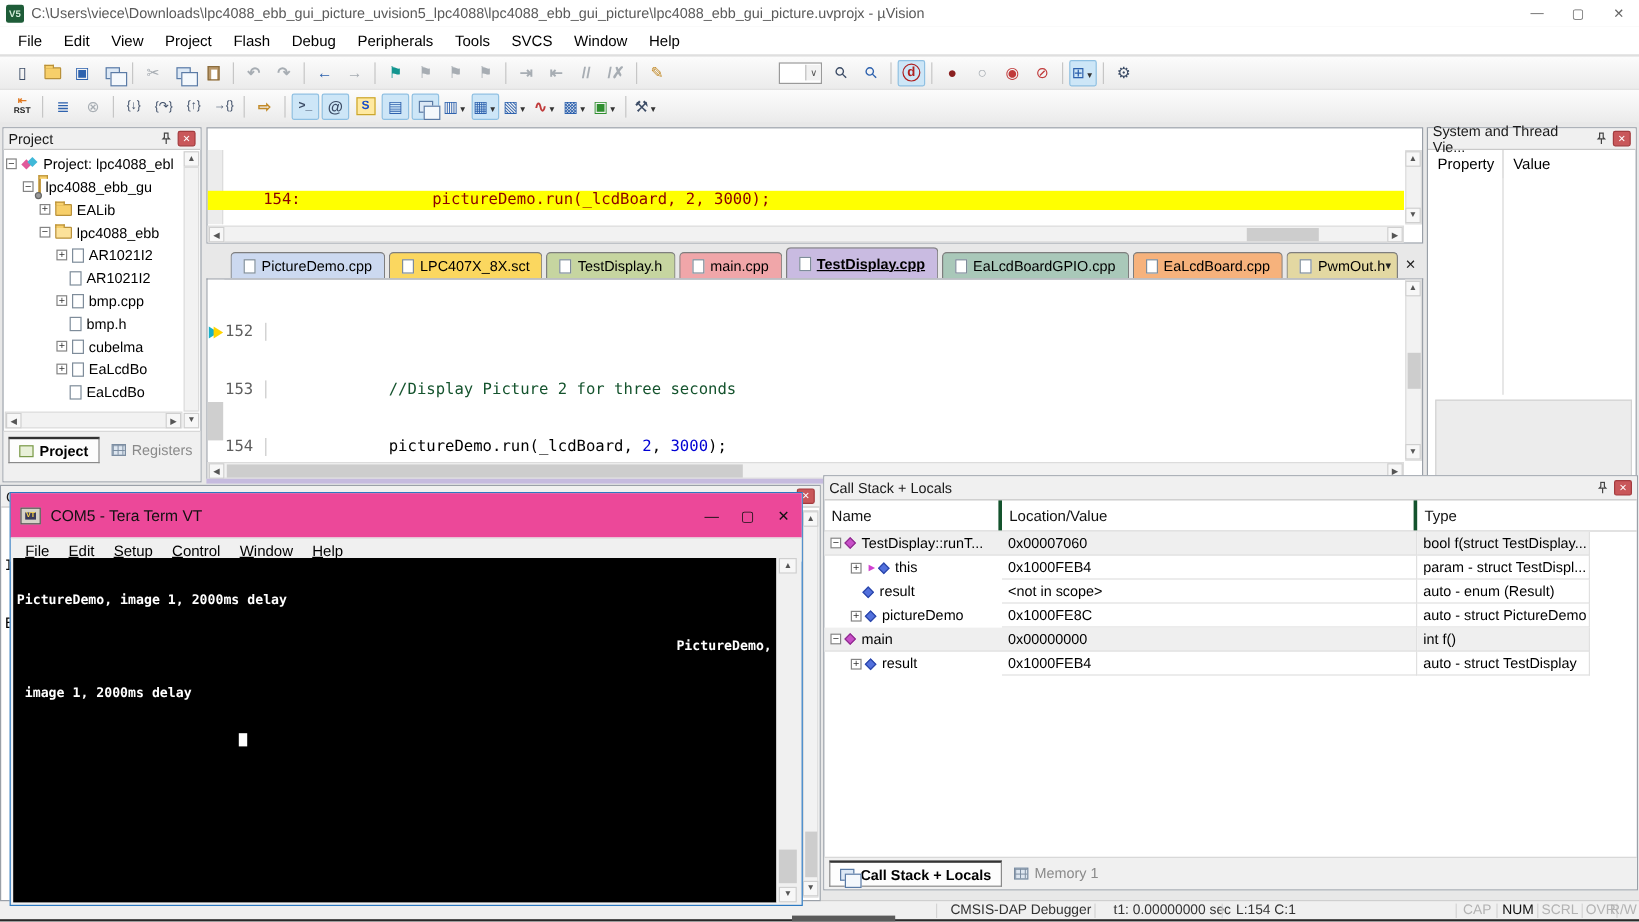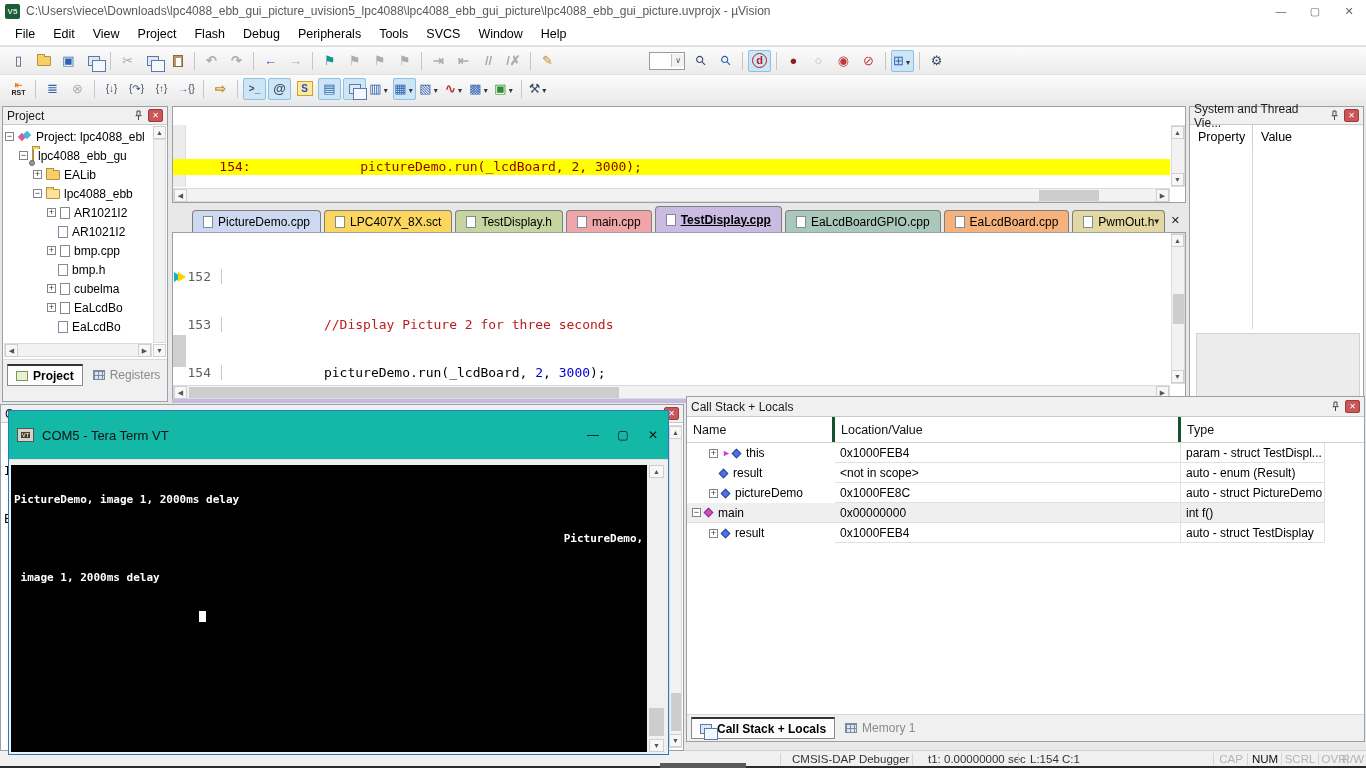--- a/index.html
+++ b/index.html
@@ -63,39 +63,39 @@
   .relic{position:relative;margin-right:4px;flex:none}
   
   .etabs{position:absolute;display:flex;align-items:flex-end;padding-left:20px}
   .etab{height:22px;display:flex;align-items:center;gap:5px;padding:0 10px;border:1px solid #7e7e7e;border-bottom:none;border-radius:4px 4px 0 0;margin-right:3px;font-size:12px;white-space:nowrap}
   .etab.active{height:26px;font-weight:bold;text-decoration:underline}
   .tabctl{position:absolute;right:6px;bottom:5px;display:flex;gap:10px;align-items:center}
   .tlist::before{content:"▼";font-size:8px;color:#222}
   .tclose::before{content:"✕";font-size:11px;color:#222}
   
   .codefont{font-family:"DejaVu Sans Mono","Liberation Mono",monospace;font-size:13px;line-height:16px;white-space:pre}
-  .mr{color:#8b0000}.nu{color:#0000d4}.cm{color:#b91c1c}
+  .mr{color:#8b0000}.nu{color:#0000d4}.cm{color:#14532d}
   .eln{display:inline-block;width:34px;text-align:right;color:#5f5f5f;padding-right:10px}
   .dyellow{background:#ffff00}
   .mka{position:absolute;width:0;height:0;border-left:8px solid #18b0c8;border-top:5px solid transparent;border-bottom:5px solid transparent}
   .mkb{position:absolute;width:0;height:0;border-left:8px solid #ffd400;border-top:5px solid transparent;border-bottom:5px solid transparent}
   
   .csrow{display:flex;height:20px;align-items:stretch;font-size:12px}
   .cscell{border-right:1px solid #e0e0e0;border-bottom:1px solid #e0e0e0;display:flex;align-items:center;padding:0 5px;white-space:nowrap;overflow:hidden}
   .grayrow{background:#efefef}
   .cshead{display:flex;height:26px;border-bottom:1px solid #d0d0d0;font-size:12.5px;color:#111}
   .cshcell{display:flex;align-items:center;padding:0 6px;border-right:3px solid #14532d}
   
   .btabs{position:absolute;left:0;right:0;bottom:0;height:27px;background:#f0f0f0;display:flex;align-items:flex-start;padding:2px 4px;gap:2px;border-top:1px solid #d8d8d8}
   .btab{height:22px;display:flex;align-items:center;gap:5px;padding:0 8px;font-size:12px;color:#8a8a8a}
   .btab.active{background:#fdfdfd;border:1px solid #8a8a8a;border-top-width:2px;border-top-color:#333;color:#000;font-weight:bold}
   .ic-grid{width:12px;height:10px;background:#dde6f0;border:1px solid #7b8ca0;background-image:linear-gradient(#7b8ca0 1px,transparent 1px),linear-gradient(90deg,#7b8ca0 1px,transparent 1px);background-size:4px 4px}
   
   .tt{position:absolute;background:#f0f0f0;border:1px solid #2b79c2;z-index:6}
-  .ttbar{height:48px;background:#14b8a6;display:flex;align-items:center;padding-left:8px;gap:8px}
+  .ttbar{height:37px;background:#ec4899;display:flex;align-items:center;padding-left:8px;gap:8px}
   .tticon{width:17px;height:14px;background:#caa;border:1px solid #555;background:#d6d2c8;display:flex;align-items:center;justify-content:center;font-size:6px;font-weight:bold;color:#7a5a00}
   .tticon::before{content:"VT";background:#3a3a5a;color:#ffd84a;padding:0 1px}
   .tttitle{font-size:13px;color:#111}
   .ttbtns{margin-left:auto;display:flex}
   .ttbtn{width:30px;height:26px;display:flex;align-items:center;justify-content:center;color:#111;font-size:12px}
   .ttmenu{height:20px;display:flex;align-items:center;padding-left:4px;background:#f0f0f0;border-top:1px solid #e0e0e0}
   .ttmenu span{padding:2px 8px;font-size:12.5px}
   .ttterm{position:absolute;left:2px;top:54px;right:21px;bottom:2px;background:#000;color:#fff;font-family:"DejaVu Sans Mono","Liberation Mono",monospace;font-size:11px;font-weight:bold;line-height:13px;white-space:pre;padding:2px 0 0 3px;overflow:hidden}
   .cur{display:inline-block;width:7px;height:11px;background:#fff;vertical-align:-2px}
   .ttscroll{position:absolute;top:54px;right:2px;width:19px;bottom:2px;background:#f0f0f0}
@@ -470,20 +470,29 @@
           </svg>
         </span>
       <span class="xbtn"></span>
     </div>
     <div class="cshead">
       <span class="cshcell" style="width:148px">Name</span>
       <span class="cshcell" style="width:346px">Location/Value</span>
       <span class="cshcell" style="width:144px;border-right:none">Type</span>
     </div>
     <div>
+      <div class="csrow">
+        <span class="cscell grayrow" style="width:148px;border-right:none">
+            <span class="eb ebm"></span>
+            <span class="dia dm"></span>
+            <span>TestDisplay::runT...</span>
+          </span>
+        <span class="cscell grayrow" style="width:346px">0x00007060</span>
+        <span class="cscell grayrow" style="width:144px">bool f(struct TestDisplay...</span>
+      </div>
       <div class="csrow">
         <span class="cscell" style="width:148px;border-right:none;border-bottom:none;padding-left:22px">
             <span class="eb ebp"></span>
             <span class="thisarrow"></span>
             <span class="dia db"></span>
             <span>this</span>
           </span>
         <span class="cscell" style="width:346px">0x1000FEB4</span>
         <span class="cscell" style="width:144px">param - struct TestDispl...</span>
       </div>

